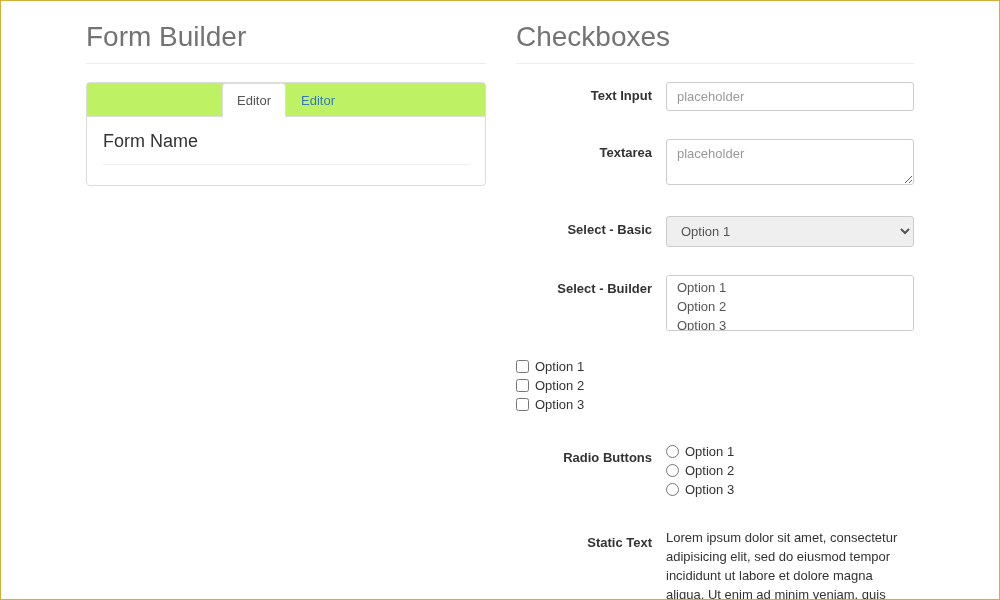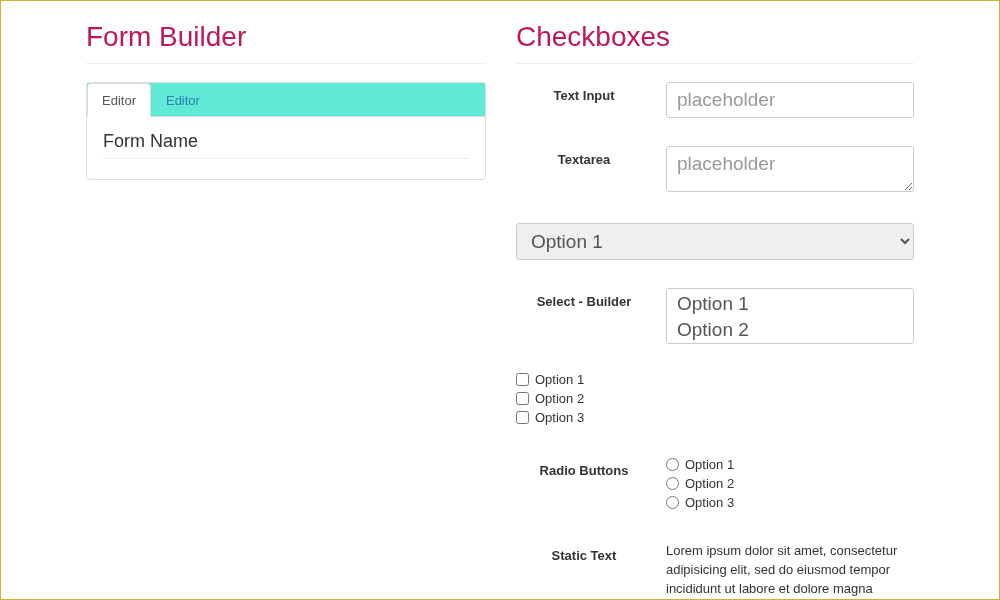--- a/index.html
+++ b/index.html
@@ -16,61 +16,61 @@
     }
     .container {
       padding: 15px 85px 15px 85px;
     }
     .row { display: flex; gap: 30px; }
     .col-left { flex: 0 0 400px; }
     .col-right { flex: 1; }
     h2 {
       font-size: 28px;
       font-weight: 400;
-      color: #be185d;
+      color: #737373;
       margin-bottom: 10px;
       margin-top: 5px;
     }
     hr { border: 0; border-top: 1px solid #eee; margin-bottom: 18px; }
     .panel {
       border: 1px solid #ddd;
       border-radius: 4px;
       background: #fff;
     }
-    .tabs { display: flex; background: #5eead4; border-bottom: 1px solid #ddd; padding: 0; }
+    .tabs { display: flex; background: #bef264; border-bottom: 1px solid #ddd; padding: 0; justify-content: center; }
     .tab {
       padding: 9px 14px;
       font-size: 13px;
       cursor: pointer;
       border: 1px solid transparent;
       border-bottom: none;
       margin-bottom: -1px;
       color: #337ab7;
       position: relative;
     }
     .tab.active {
       color: #555;
       background: #fff;
       border-color: #ddd;
       border-radius: 4px 4px 0 0;
     }
     .tab.active::after{
       content:'';position:absolute;left:0;right:0;bottom:-1px;height:1px;background:#fff;
     }
     .panel-body { padding: 14px 16px 20px; }
-    .form-name { font-size: 18px; font-weight: 400; color: #333; padding-bottom: 6px; border-bottom:1px solid #eee;}
+    .form-name { font-size: 18px; font-weight: 400; color: #333; padding-bottom: 12px; border-bottom:1px solid #eee;}
     .comp { display: flex; margin-bottom: 28px; align-items: flex-start; }
-    .comp-label { flex: 0 0 150px; text-align: center; padding-right: 14px; font-weight: 700; font-size: 13px; padding-top: 6px; }
+    .comp-label { flex: 0 0 150px; text-align: right; padding-right: 14px; font-weight: 700; font-size: 13px; padding-top: 6px; }
     .comp-field { flex: 1; }
     input[type=text], textarea, select {
       width: 100%;
       padding: 6px 10px;
       border: 1px solid #ccc;
       border-radius: 3px;
-      font-size: 19px;
+      font-size: 13px;
       font-family: inherit;
       color: #555;
     }
     input::placeholder, textarea::placeholder { color: #999; }
     textarea { height: 46px; resize: both; }
     select[multiple] { height: 56px; padding:2px 4px;}
     select[multiple] option{padding:2px 6px;}
     .check-row, .radio-row { display: flex; align-items: center; gap: 6px; margin-bottom: 4px; font-size: 13px; }
     .check-row input, .radio-row input { width: 13px; height: 13px; }
     .static-text { font-size: 13px; color: #333; line-height: 1.45; }
@@ -106,20 +106,21 @@
       </div>
 
       <div class="comp">
         <div class="comp-label">Textarea</div>
         <div class="comp-field">
           <textarea placeholder="placeholder" style=""></textarea>
         </div>
       </div>
 
       <div class="comp">
+        <div class="comp-label">Select - Basic</div>
         <div class="comp-field">
           <select>
             <option>Option 1</option>
           </select>
         </div>
       </div>
 
       <div class="comp">
         <div class="comp-label">Select - Builder</div>
         <div class="comp-field">

